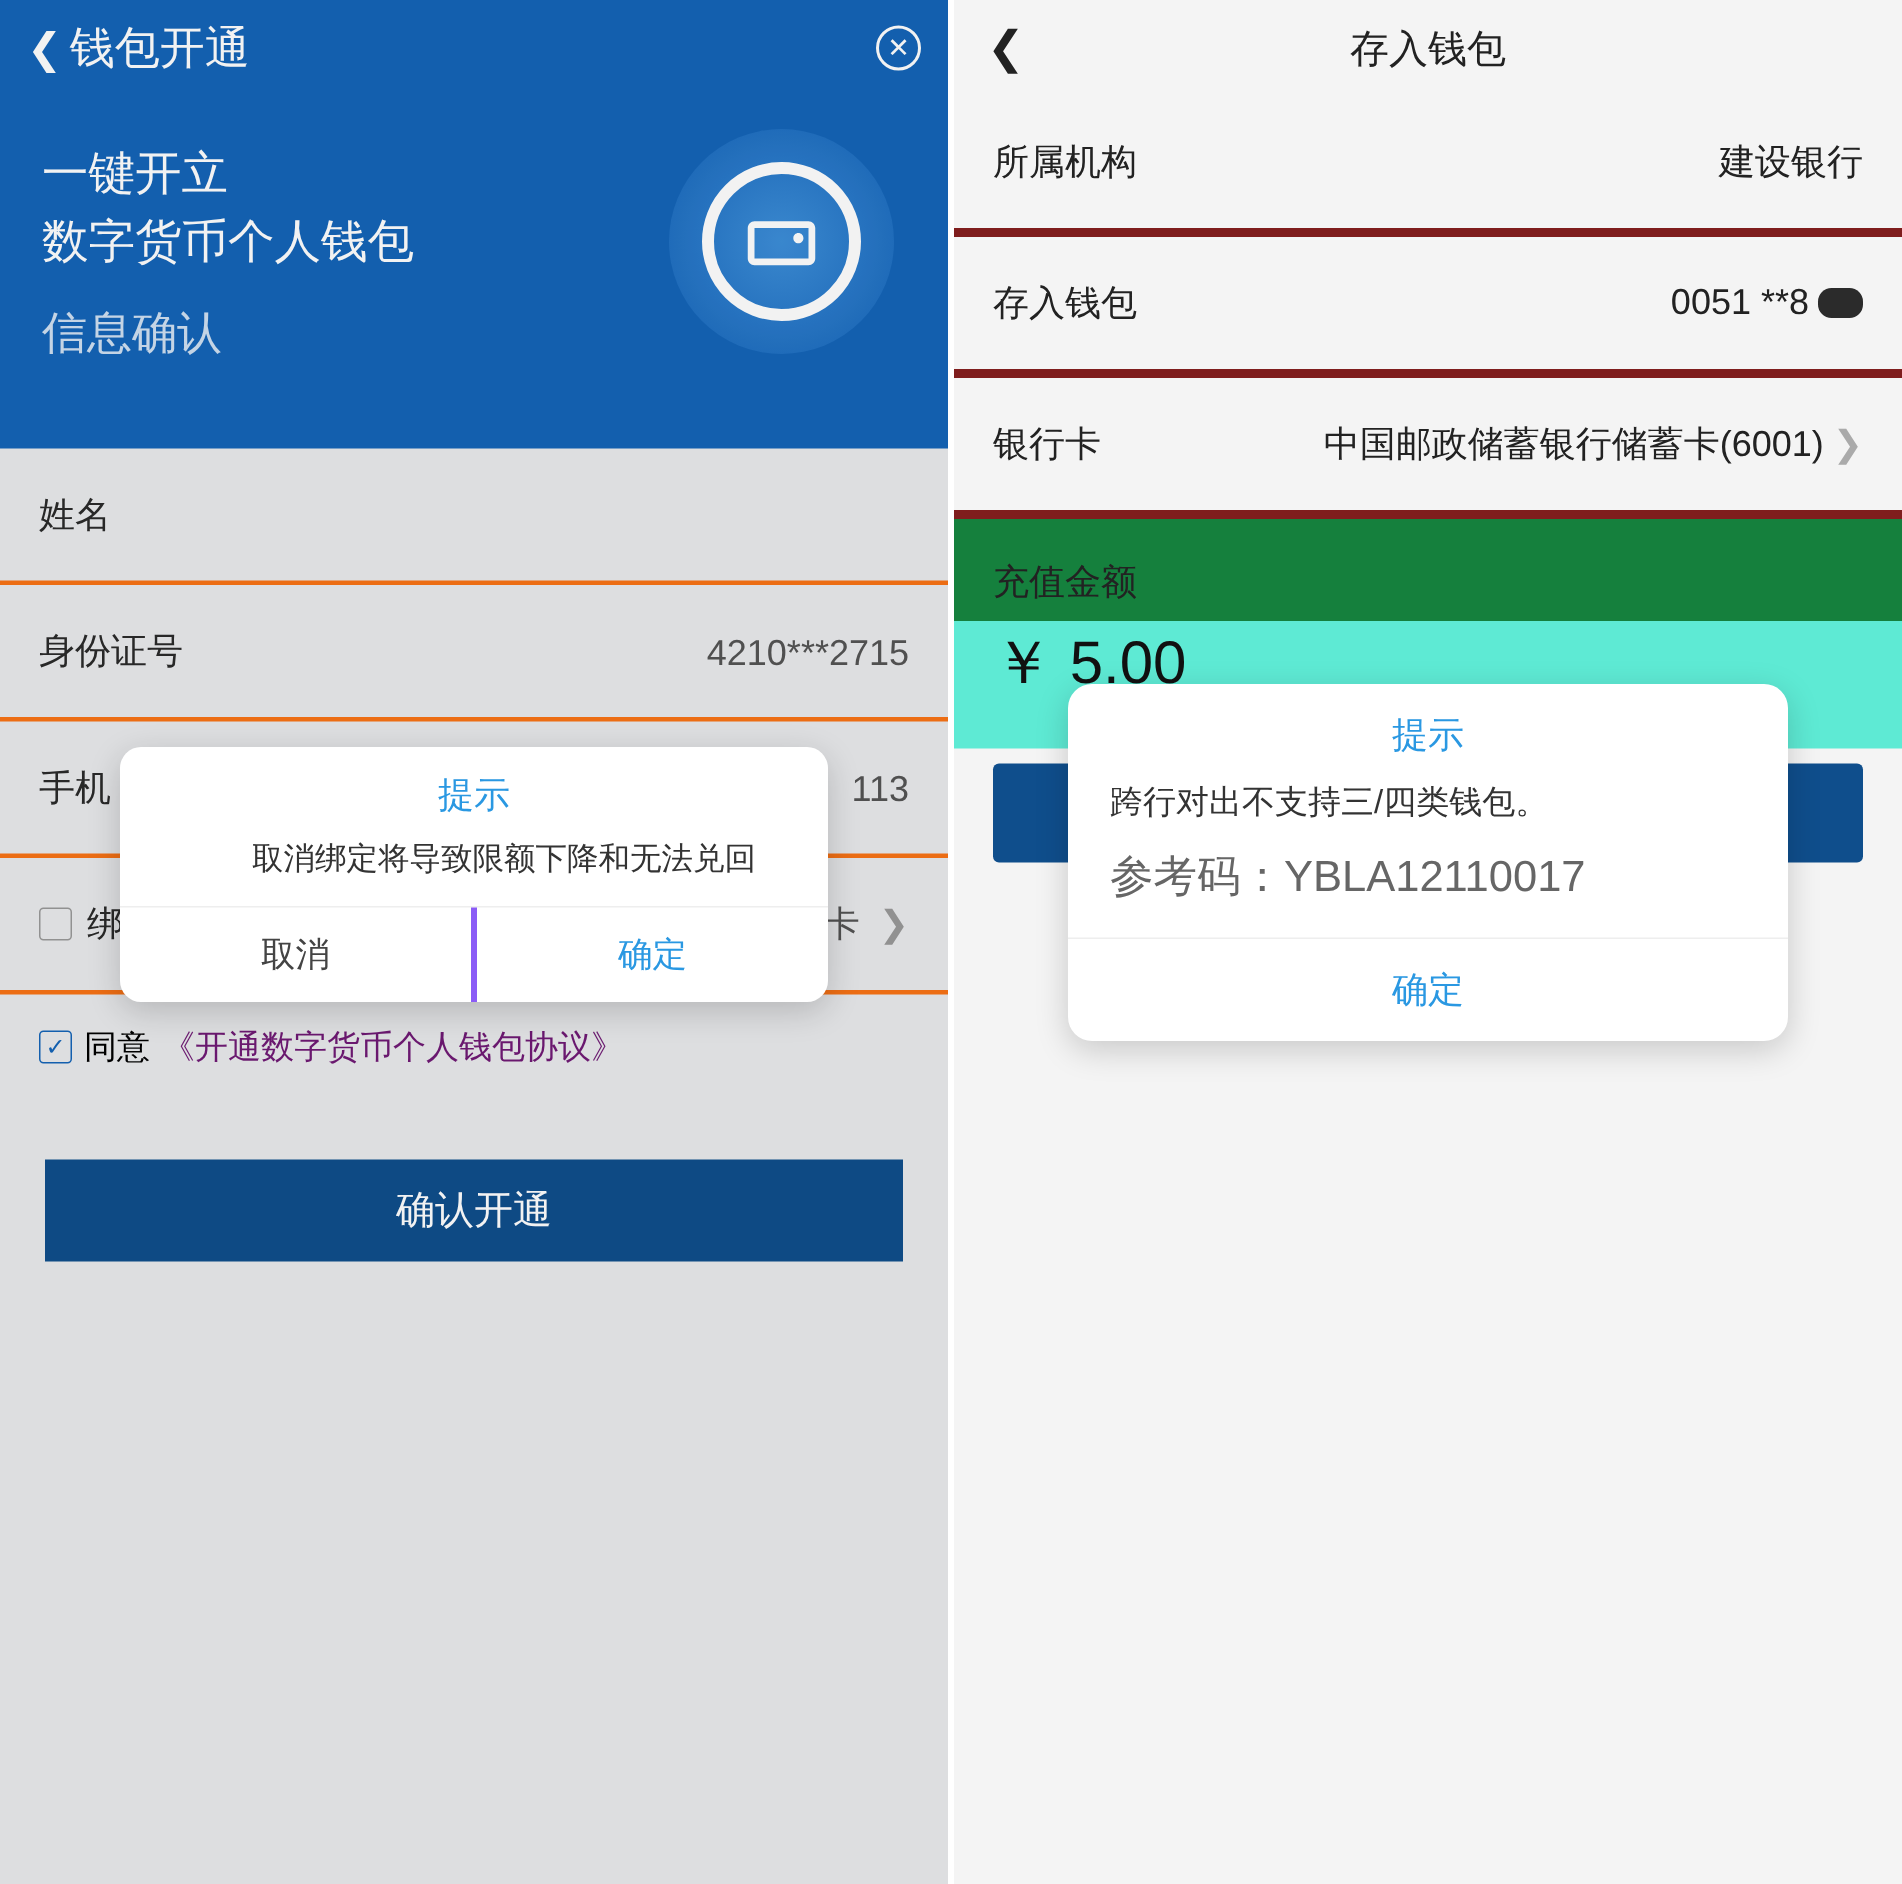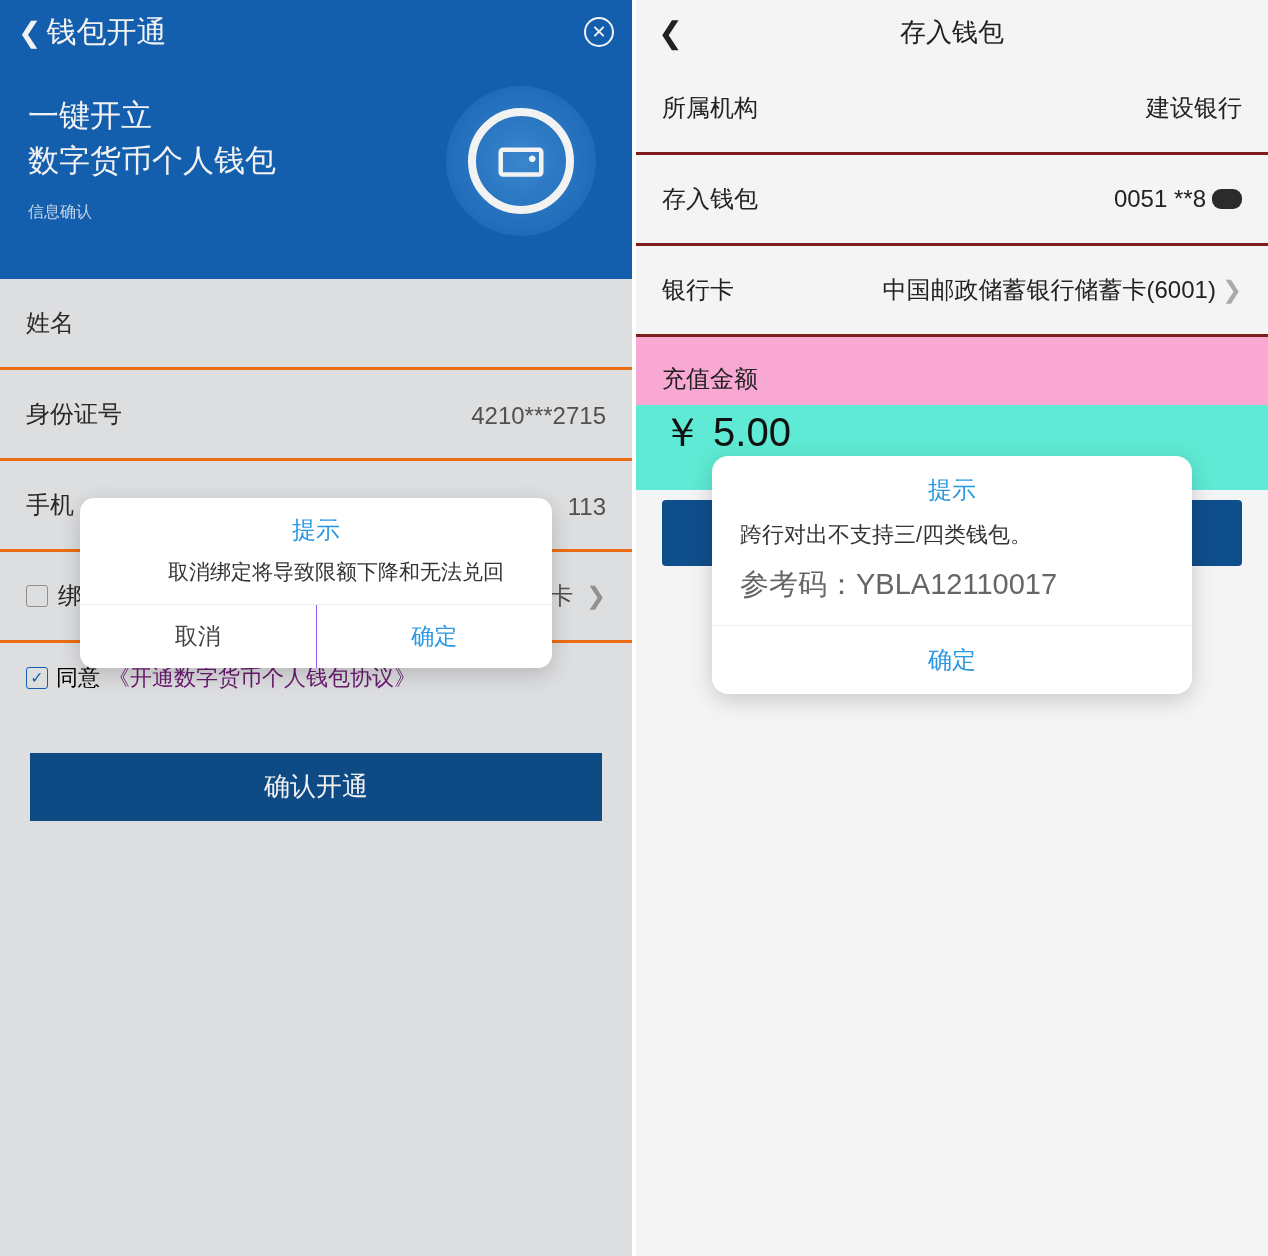--- a/index.html
+++ b/index.html
@@ -36,21 +36,21 @@
     width: 30px; height: 30px; border: 2.5px solid #fff; border-radius: 50%;
     display: flex; align-items: center; justify-content: center; font-size: 18px;
   }
   .left-hero {
     background: #1565b8;
     color: #fff;
     padding: 30px 28px 56px 28px;
     position: relative;
   }
   .left-hero h1 { font-size: 31px; font-weight: 400; line-height: 1.45; }
-  .left-hero .sub { font-size: 16px; color: #cfe0f2; margin-top: 18px; }
+  .left-hero .sub { font-size: 30px; color: #cfe0f2; margin-top: 18px; }
   .wallet-badge {
     position: absolute; right: 36px; top: 22px;
     width: 150px; height: 150px; border-radius: 50%;
     background: radial-gradient(circle, #3d8fd9 0%, #2878c9 55%, #1565b8 100%);
     display: flex; align-items: center; justify-content: center;
   }
   .wallet-ring {
     width: 106px; height: 106px; border-radius: 50%;
     border: 8px solid #fff; display: flex; align-items: center; justify-content: center;
   }
@@ -111,48 +111,48 @@
   .dialog-left .dt {
     text-align:center; color:#2a98e2; font-size:24px; padding:16px 0 12px;
   }
   .dialog-left .dm {
     text-align:center; color:#333; font-size:21px; padding:0 20px 18px;margin-left:40px;
   }
   .dialog-left .dbtns { display:flex; border-top:1px solid #eee; }
   .dialog-left .dbtns > div {
     flex:1; text-align:center; padding:16px 0; font-size:23px;
   }
-  .dialog-left .cancel { color:#444; border-right:1px solid #8b5cf6; }
+  .dialog-left .cancel { color:#444; border-right:4px solid #8b5cf6; }
   .dialog-left .ok { color:#2a98e2; }
 
   
   .right-header {
     background:#f4f4f4;
     height:64px;
     display:flex; align-items:center;
     padding:0 22px;
     position:relative;
   }
   .right-header .back { font-size:30px; color:#222; }
   .right-header .title {
     position:absolute; left:0; right:0; text-align:center;
     font-size:26px; color:#222;
   }
   .r-row {
     display:flex; justify-content:space-between; align-items:center;
     padding:28px 26px;
     font-size:24px;
-    border-bottom:3px solid #7f1d1d;
+    border-bottom:6px solid #7f1d1d;
     background:#f4f4f4;
   }
   .r-row .lbl { color:#222; }
   .r-row .val { color:#222; display:flex; align-items:center; gap:6px; }
   .r-row .chev { color:#aaa; }
   .mask-dot { display:inline-block; width:30px; height:20px; background:#2b2b2b; border-radius:9px; }
-  .amount-label { padding:26px 26px 10px; font-size:24px; color:#222; background:#f9a8d4; }
+  .amount-label { padding:26px 26px 10px; font-size:24px; color:#222; background:#15803d; }
   .amount-value { padding:0 26px 30px; font-size:40px; color:#111; font-weight:400; background:#5eead4; }
 
   .submit-bar {
     margin:10px 26px 0;
     background:#0f4e8c;
     height:66px;
     border-radius:4px;
   }
 
   .dialog-right {

